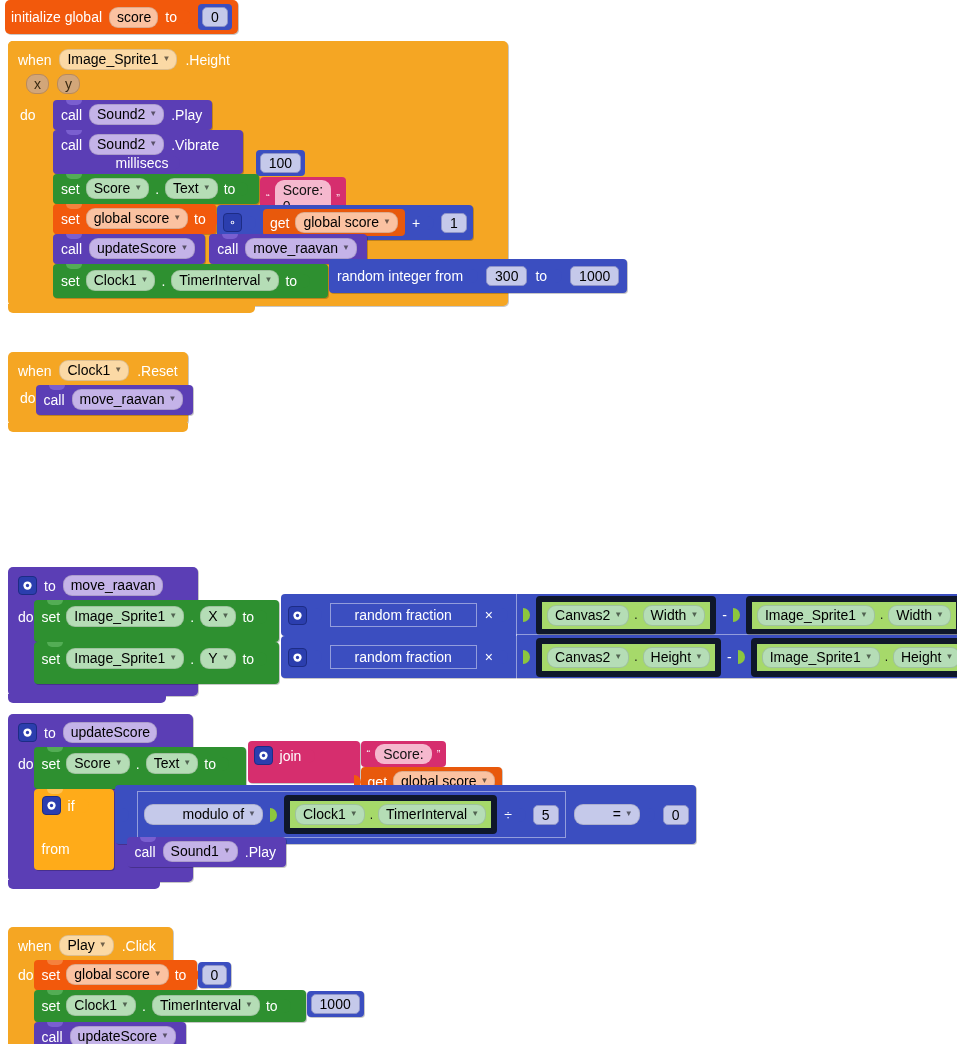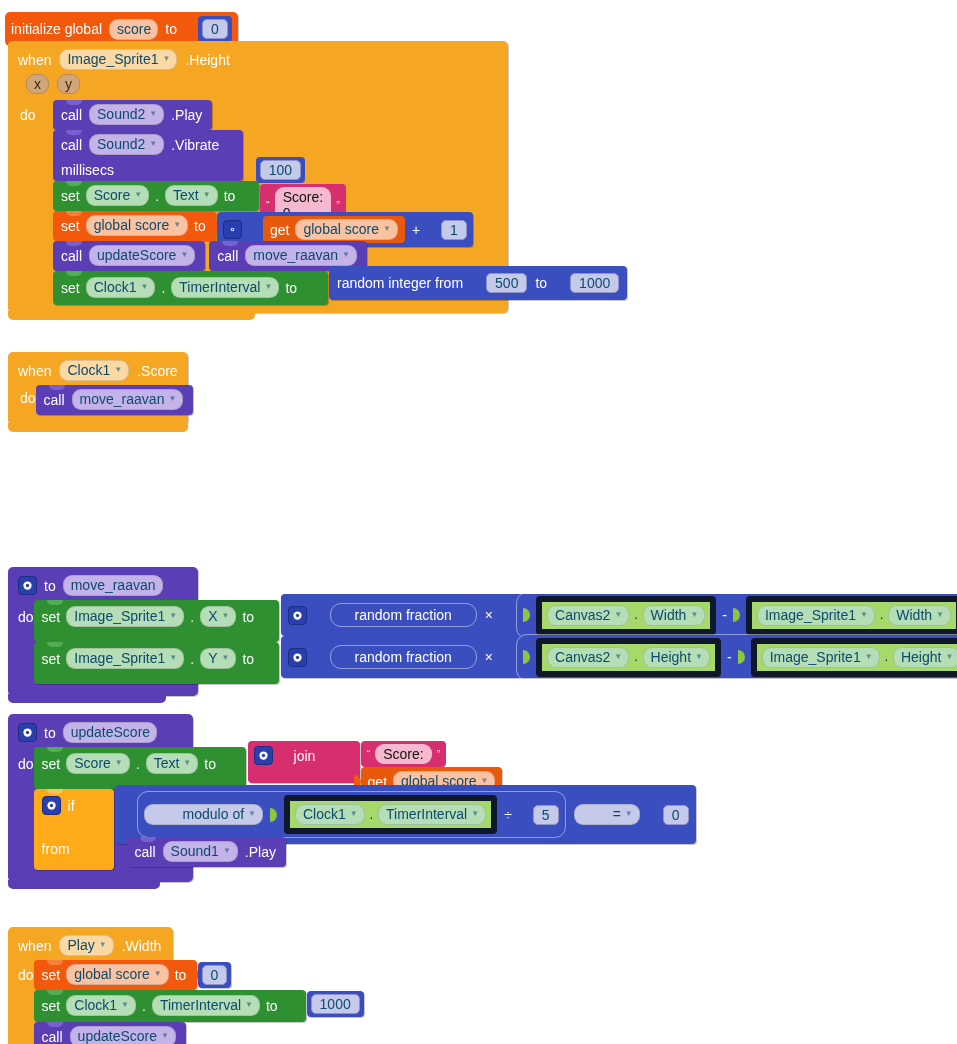--- a/index.html
+++ b/index.html
@@ -31,50 +31,50 @@
   .c-logic      {background:#3B4EC0;}
 
   
   .lbl{color:#ffffff;white-space:nowrap;line-height:1;}
   .lbl.dark{color:#111111;}
 
   
   .fld{
     display:inline-flex;align-items:center;gap:4px;
     border-radius:9px;padding:2px 6px 3px 7px;
-    color:#0c4a6e;white-space:nowrap;line-height:1;font-size:14px;
+    color:#000000;white-space:nowrap;line-height:1;font-size:14px;
     border:1px solid rgba(0,0,0,.12);
   }
   .fld .car{font-size:8px;opacity:.55;line-height:1;}
   .f-orangeL{background:#FBD9A5;}
   .f-purpleL{background:#C4B3E8;}
   .f-greenL {background:#B5DDB6;}
   .f-greenM {background:#A6D96A;border:6px solid #0f172a;}
   .f-varL   {background:#FBC2A1;}
   .f-lav    {background:#C5C9EA;padding-left:38px;}
   .f-tan    {background:#D2A679;border:1px solid #b78a5e;color:#3a2a12;}
   .f-num    {background:#C5C9EA;border:1px solid #8e94c9;border-radius:5px;padding:2px 8px;}
   .f-txt    {background:#F5B8CE;border-radius:9px;padding:2px 8px;}
 
   
   .plug{width:7px;height:14px;border-radius:0 7px 7px 0;display:inline-block;flex:none;}
 
   
   .gear{width:17px;height:17px;border-radius:4px;background:#2B3EAE;border:1px solid #1d2c85;
         display:inline-flex;align-items:center;justify-content:center;flex:none;}
   .gear svg{display:block;}
-  .inset{border:1px solid rgba(255,255,255,.45);border-radius:11px;padding:2px 4px;display:inline-flex;align-items:center;gap:6px;}
+  .inset{border:1px solid rgba(255,255,255,.45);border-radius:0;padding:2px 4px;display:inline-flex;align-items:center;gap:6px;}
 
   .quote{color:#ffffff;font-size:11px;opacity:.9;}
   .shadow{box-shadow:1px 1px 0 rgba(0,0,0,.22);}
 </style>
 </head>
 <body>
 
-<div class="wb" style="left:5px;top:12px;">
+<div class="wb" style="left:5px;top:0px;">
   <div class="blk c-var shadow" style="border-radius:5px;padding:4px 6px;display:inline-flex;align-items:center;gap:7px;">
     <span class="lbl">initialize global</span>
     <span class="fld f-varL">
       <span>score</span>
     </span>
     <span class="lbl">to</span>
     <span class="plug" style="background:#F2590C;"></span>
     <span class="c-math" style="border-radius:4px;padding:3px 4px;display:inline-flex;">
       <span class="fld f-num">0</span>
     </span>
@@ -122,21 +122,21 @@
         <div class="blk c-call shadow" style="border-radius:4px;padding:4px 8px 4px 8px;position:relative;margin-top:0px;width:190px;">
           <span class="topnotch" style="background:#7a5fd0;"></span>
           <div class="row" style="gap:7px;">
             <span class="lbl">call</span>
             <span class="fld f-purpleL">
               <span>Sound2</span>
               <span class="car">▼</span>
             </span>
             <span class="lbl">.Vibrate</span>
           </div>
-          <div class="row" style="gap:5px;justify-content:flex-start;margin-top:8px;">
+          <div class="row" style="gap:5px;justify-content:center;margin-top:1px;">
             <span class="lbl">millisecs</span>
             <span class="plug" style="background:#5B3EB5;"></span>
             <span class="c-math" style="border-radius:4px;padding:3px 4px;display:inline-flex;position:absolute;right:-62px;">
               <span class="fld f-num">100</span>
             </span>
           </div>
         </div>
 
         
         <div class="blk c-set shadow" style="border-radius:4px;padding:4px 8px 5px 8px;position:relative;width:206px;">
@@ -228,21 +228,21 @@
             <span class="lbl">.</span>
             <span class="fld f-greenL">
               <span>TimerInterval</span>
               <span class="car">▼</span>
             </span>
             <span class="lbl">to</span>
             <span class="plug" style="background:#2E9030;"></span>
             <span class="c-math shadow" style="border-radius:4px;padding:7px 8px;display:inline-flex;align-items:center;gap:8px;position:absolute;left:276px;top:-5px;">
               <span class="lbl">random integer from</span>
               <span class="plug" style="background:#3B4EC0;"></span>
-              <span class="fld f-num">500</span>
+              <span class="fld f-num">300</span>
               <span class="lbl">to</span>
               <span class="plug" style="background:#3B4EC0;"></span>
               <span class="fld f-num">1000</span>
             </span>
           </div>
         </div>
 
       </div>
     </div>
     <div style="position:absolute;left:0;bottom:-7px;width:247px;height:9px;background:#F5A623;border-radius:0 0 5px 5px;"></div>
@@ -250,21 +250,21 @@
 </div>
 
 <div class="wb" style="left:8px;top:352px;">
   <div class="blk c-event shadow" style="border-radius:5px;width:180px;padding:5px 0 10px 0;position:relative;">
     <div class="row" style="gap:8px;padding:3px 8px 4px 10px;">
       <span class="lbl">when</span>
       <span class="fld f-orangeL">
         <span>Clock1</span>
         <span class="car">▼</span>
       </span>
-      <span class="lbl">.Score</span>
+      <span class="lbl">.Reset</span>
     </div>
     <div class="row" style="align-items:flex-start;">
       <span class="lbl" style="padding:6px 0 0 12px;width:33px;">do</span>
       <div class="blk c-call shadow" style="border-radius:4px;padding:4px 10px 5px 8px;display:inline-flex;align-items:center;gap:7px;position:relative;">
         <span class="topnotch" style="background:#7a5fd0;"></span>
         <span class="lbl">call</span>
         <span class="fld f-purpleL">
           <span>move_raavan</span>
           <span class="car">▼</span>
         </span>
@@ -447,21 +447,21 @@
             <span class="lbl">.</span>
             <span class="fld f-greenL">
               <span>Text</span>
               <span class="car">▼</span>
             </span>
             <span class="lbl">to</span>
             <span class="plug" style="background:#2E9030;"></span>
           </div>
 
           <div class="c-text shadow" style="border-radius:4px;padding:5px 6px;position:absolute;left:214px;top:-6px;width:112px;height:42px;box-sizing:border-box;">
-            <div class="row" style="gap:21px;">
+            <div class="row" style="gap:7px;">
               <span class="gear">
                 <svg width="11" height="11" viewBox="0 0 24 24">
                     <circle cx="12" cy="12" r="9" fill="#ffffff"></circle>
                     <circle cx="12" cy="12" r="3.6" fill="#2B3EAE"></circle>
                   </svg>
               </span>
               <span class="lbl">join</span>
               <span class="plug" style="background:#D62E6E;"></span>
             </div>
 
@@ -549,21 +549,21 @@
 </div>
 
 <div class="wb" style="left:8px;top:927px;">
   <div class="blk c-event shadow" style="border-radius:5px;width:165px;padding:5px 0 12px 0;position:relative;">
     <div class="row" style="gap:8px;padding:3px 8px 4px 10px;">
       <span class="lbl">when</span>
       <span class="fld f-orangeL">
         <span>Play</span>
         <span class="car">▼</span>
       </span>
-      <span class="lbl">.Width</span>
+      <span class="lbl">.Click</span>
     </div>
     <div class="row" style="align-items:flex-start;">
       <span class="lbl" style="padding:8px 0 0 10px;width:30px;">do</span>
       <div>
 
         
         <div class="blk c-var shadow" style="border-radius:4px;padding:4px 8px 5px 8px;position:relative;width:163px;">
           <span class="topnotch" style="background:#f5813d;"></span>
           <div class="row" style="gap:6px;">
             <span class="lbl">set</span>

